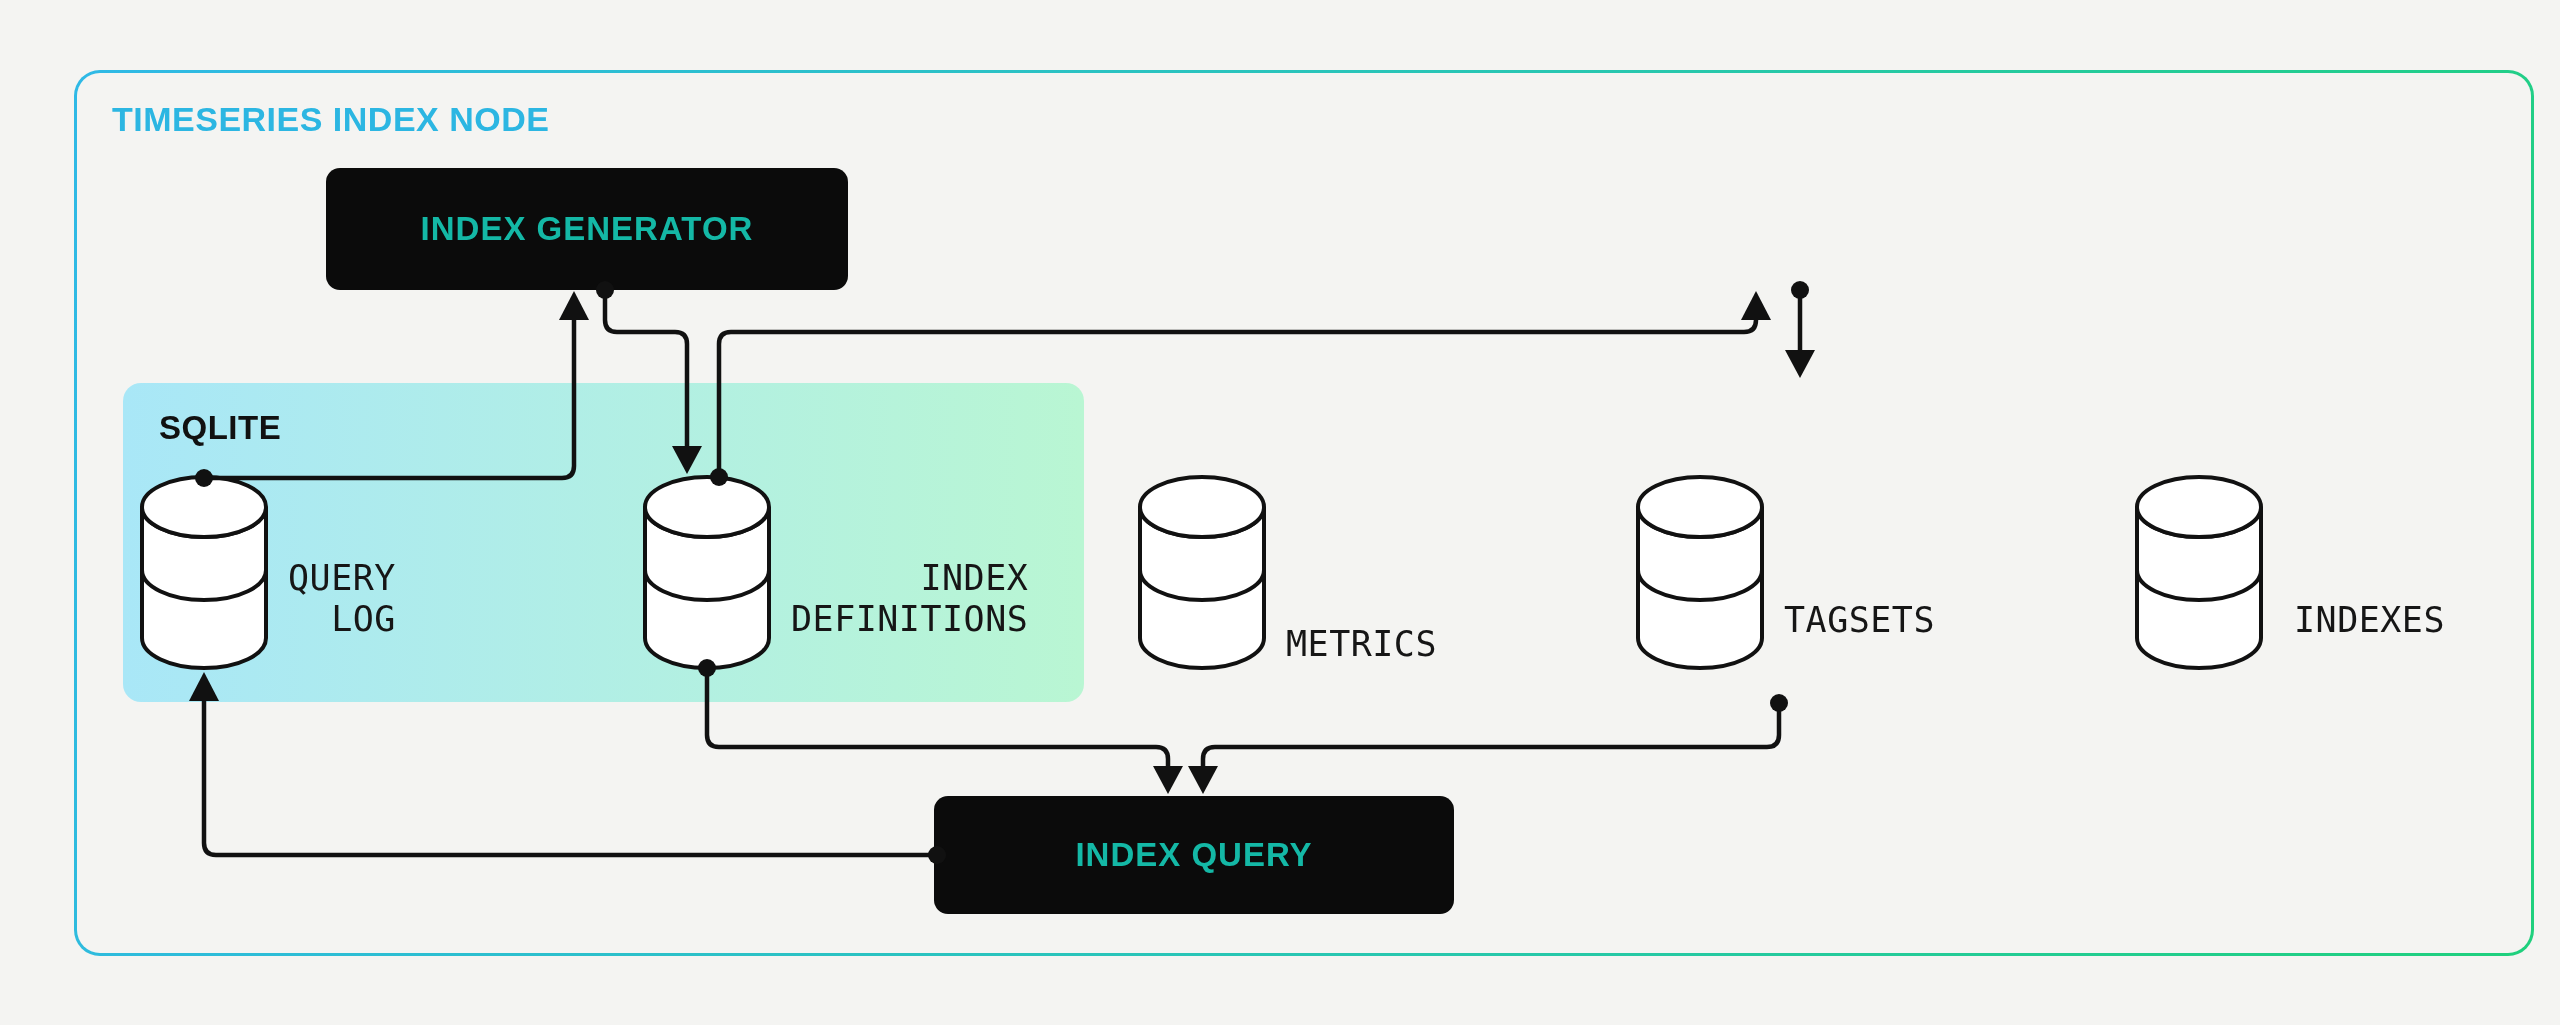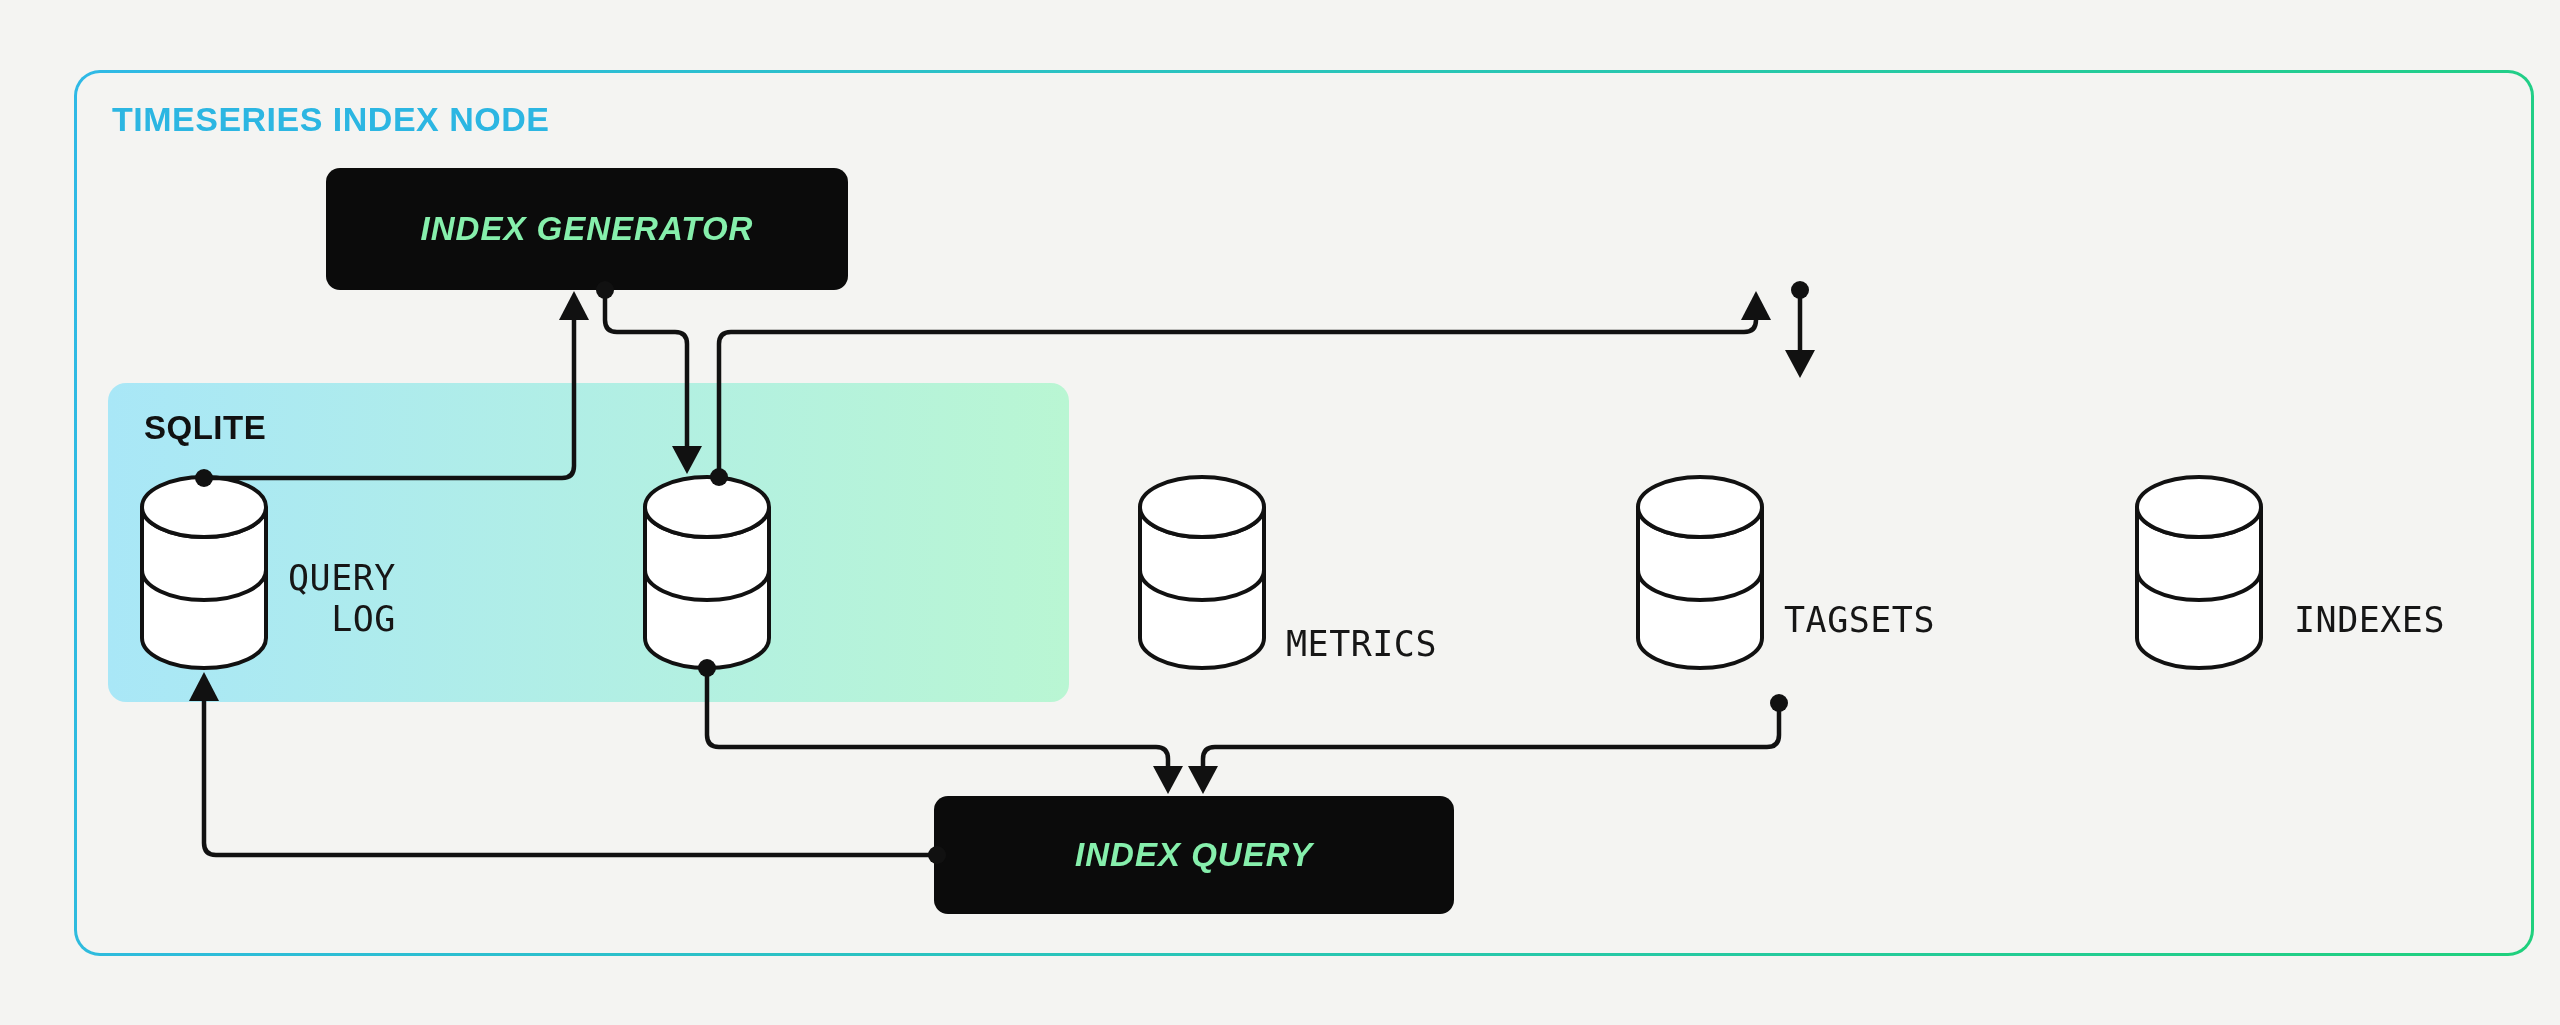--- a/index.html
+++ b/index.html
@@ -16,30 +16,30 @@
                linear-gradient(105deg,#2fb9e6 0%,#28c6b2 55%,#1fd07d 100%) border-box;
   }
   .diagram-title{
     position:absolute;left:112px;top:100px;
     font-size:34px;font-weight:800;letter-spacing:.5px;color:#2cb6e2;
     white-space:nowrap;
   }
   .node{
     position:absolute;background:#0b0b0b;border-radius:14px;
     display:flex;align-items:center;justify-content:center;
-    color:#86efac;font-size:33px;font-weight:700;letter-spacing:1px;
+    color:#14b8a6;font-size:33px;font-weight:700;letter-spacing:1px;
     white-space:nowrap;
-    font-style:italic;
   }
   .node.generator{left:326px;top:168px;width:522px;height:122px;}
   .node.ingestion{left:1537px;top:168px;width:524px;height:122px;}
   .node.query{left:934px;top:796px;width:520px;height:118px;}
   .panel{
     position:absolute;border-radius:18px;
     background:linear-gradient(90deg,#a9e7f7 0%,#b9f6d3 100%);
+    margin-left:15px;
   }
   .panel.sqlite{left:108px;top:383px;width:961px;height:319px;}
   .panel.rocksdb{left:1102px;top:383px;width:1396px;height:319px;}
   .panel-label{
     position:absolute;left:36px;top:26px;
     font-size:33px;font-weight:800;letter-spacing:.5px;color:#111111;
     white-space:nowrap;
   }
   .store-label{
     position:absolute;
@@ -77,20 +77,22 @@
     <span>INDEX GENERATOR</span>
   </div>
 
 
   <div class="node query">
     <span>INDEX QUERY</span>
   </div>
 
   <div class="store-label l-query-log">QUERY
 LOG</div>
+  <div class="store-label l-index-definitions">INDEX
+DEFINITIONS</div>
   <div class="store-label l-metrics">METRICS</div>
   <div class="store-label l-tagsets">TAGSETS</div>
   <div class="store-label l-indexes">INDEXES</div>
 
   <svg class="wires" width="2560" height="1025" viewBox="0 0 2560 1025">
 
     <g transform="translate(204,0)">
       <path class="cyl-stroke" d="M -62 507 L -62 638 A 62 30 0 0 0 62 638 L 62 507 A 62 30 0 0 1 -62 507 Z"></path>
       <path class="cyl-line" d="M -62 570 A 62 30 0 0 0 62 570"></path>
       <ellipse class="cyl-stroke" cx="0" cy="507" rx="62" ry="30"></ellipse>

